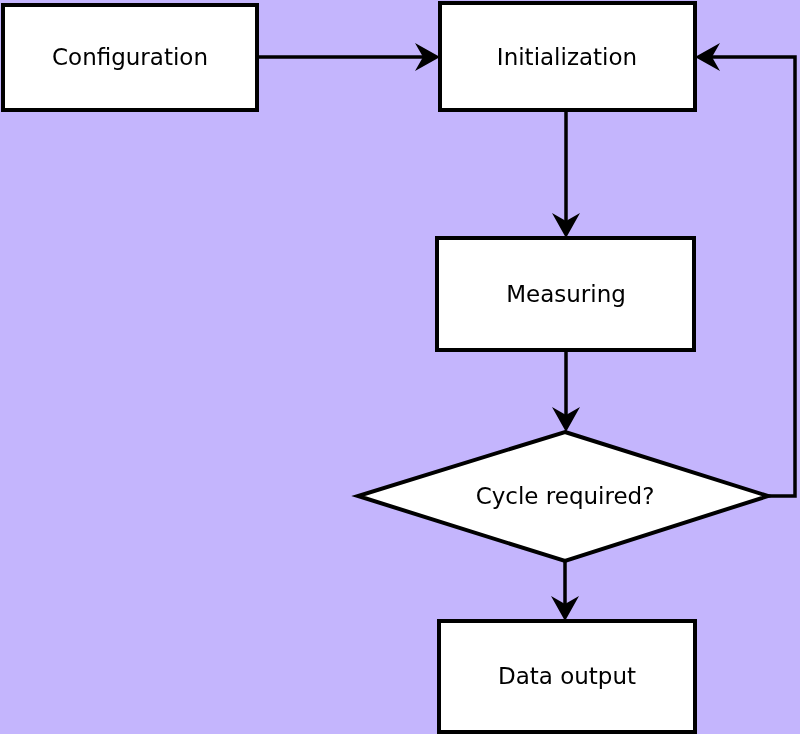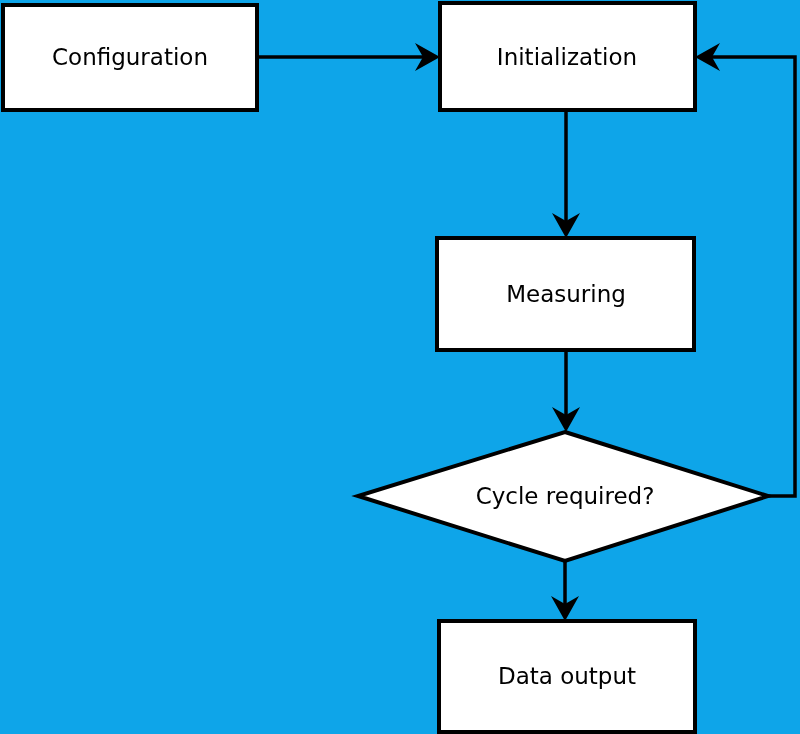--- a/index.html
+++ b/index.html
@@ -4,21 +4,21 @@
 <style>
   html, body {
     margin: 0;
     padding: 0;
     background: #ffffff;
   }
   .canvas {
     position: relative;
     width: 800px;
     height: 734px;
-    background: #0ea5e9;
+    background: #c4b5fd;
     overflow: hidden;
   }
   svg { display: block; }
   .node-box {
     fill: #ffffff;
     stroke: #000000;
     stroke-width: 4;
   }
   .node-diamond {
     fill: #ffffff;

